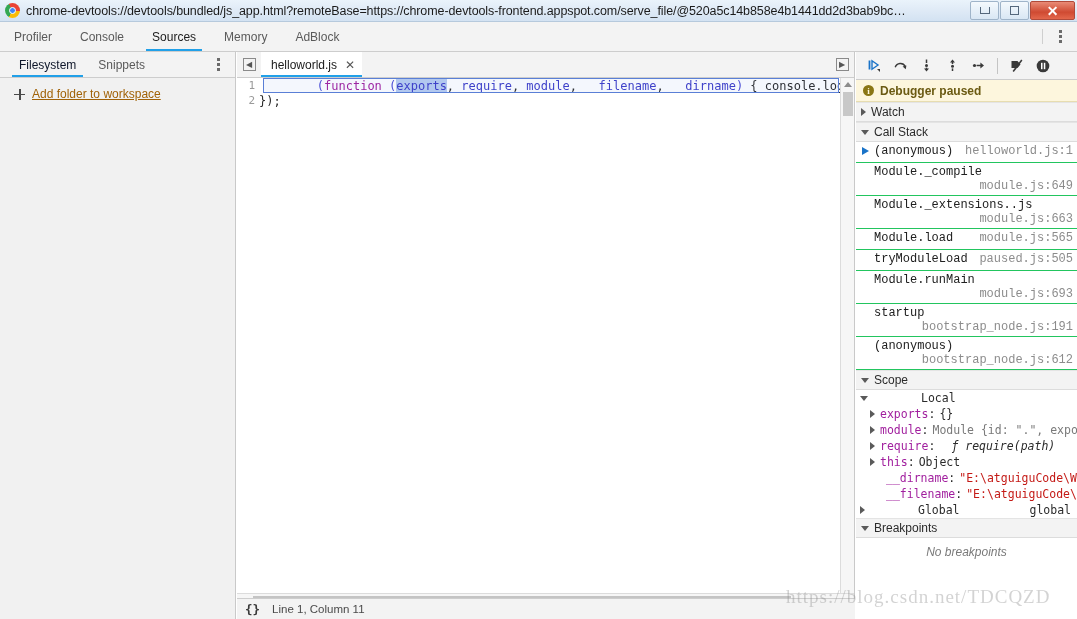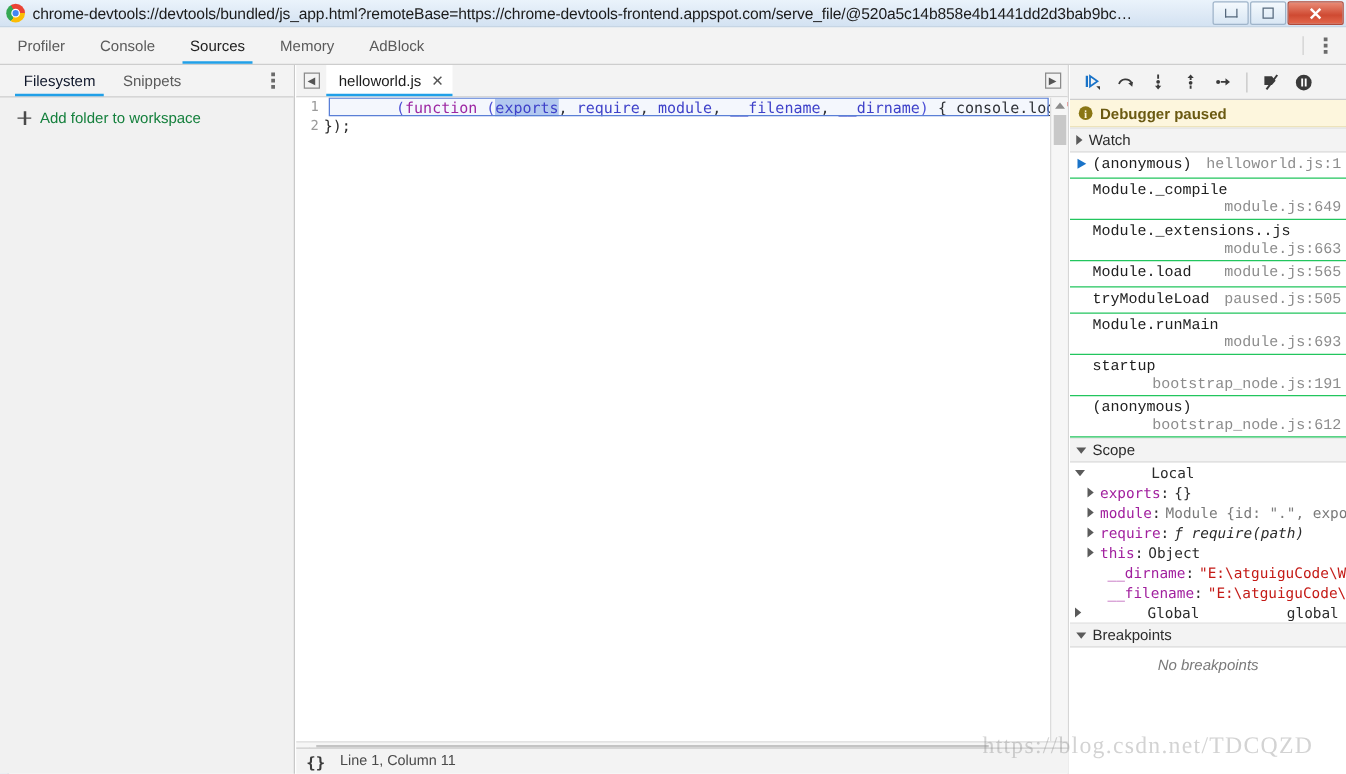--- a/index.html
+++ b/index.html
@@ -92,21 +92,21 @@
     padding: 0 11px; display: flex; align-items: center;
     font-size: 12px; color: #5a5a5a; position: relative;
   }
   .navtab.active { color: #0f172a; }
   .navtab.active::after {
     content: ""; position: absolute; left: 4px; right: 4px; bottom: 0; height: 2px; background: #21a0e8;
   }
   .navtabs-spacer { flex: 1 1 auto; }
   .add-folder {
     display: flex; align-items: center; height: 24px;
-    padding-left: 14px; font-size: 12px; color: #15803d; margin-top: 4px;
+    padding-left: 14px; font-size: 12px; color: #a16207; margin-top: 4px; text-decoration: underline;
   }
   .plus-icon {
     display: inline-block; width: 11px; height: 11px; position: relative; margin-right: 7px;
   }
   .plus-icon::before, .plus-icon::after {
     content: ""; position: absolute; background: #4a4a4a;
   }
   .plus-icon::before { left: 0; top: 5px; width: 11px; height: 1.5px; }
   .plus-icon::after  { top: 0; left: 5px; height: 11px; width: 1.5px; }
 
@@ -274,21 +274,21 @@
   }
   .scope-row .tri { margin-left: 0; }
   .ind0 { padding-left: 4px; gap: 48px; }
   .ind1 { padding-left: 14px; }
   .ind2 { padding-left: 30px; }
   .s-name { color: #a11f9e; }
   .s-colon { color: #2b2b2b; }
   .s-val { color: #2b2b2b; margin-left: 4px; }
   .s-str { color: #c41a16; margin-left: 4px; }
   .s-obj { color: #7a7a7a; margin-left: 4px; }
-  .s-fn  { color: #2b2b2b; margin-left: 4px; font-style: italic; }
+  .s-fn  { color: #2b2b2b; margin-left: 16px; font-style: italic; }
   .s-global-label { color: #2b2b2b; font-family: "DejaVu Sans Mono", monospace; }
   .scope-row.global { justify-content: space-between; }
   .scope-row.global .s-right { margin-left: auto; padding-right: 6px; color: #2b2b2b; }
 
   .no-bp {
     height: 28px; display: flex; align-items: center; justify-content: center;
     font-size: 12px; color: #7a7a7a; font-style: italic;
   }
 
   
@@ -457,20 +457,24 @@
   <div class="paused-banner">
     <span class="info-dot">i</span>
     <span>Debugger paused</span>
   </div>
 
   <div class="section-header">
     <span class="tri right"></span>
     <span>Watch</span>
   </div>
 
+  <div class="section-header">
+    <span class="tri down"></span>
+    <span>Call Stack</span>
+  </div>
 
   <div class="cs-row">
     <span class="cs-marker">
         <span class="cs-arrow"></span>
       </span>
     <span class="cs-name">(anonymous)</span>
     <span class="cs-loc">helloworld.js:1</span>
   </div>
 
   <div class="cs-row">

